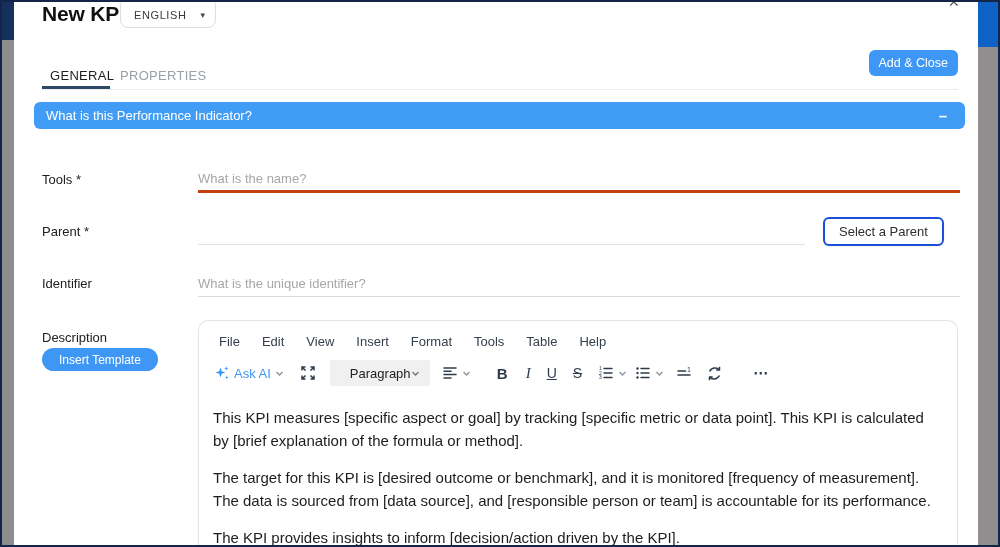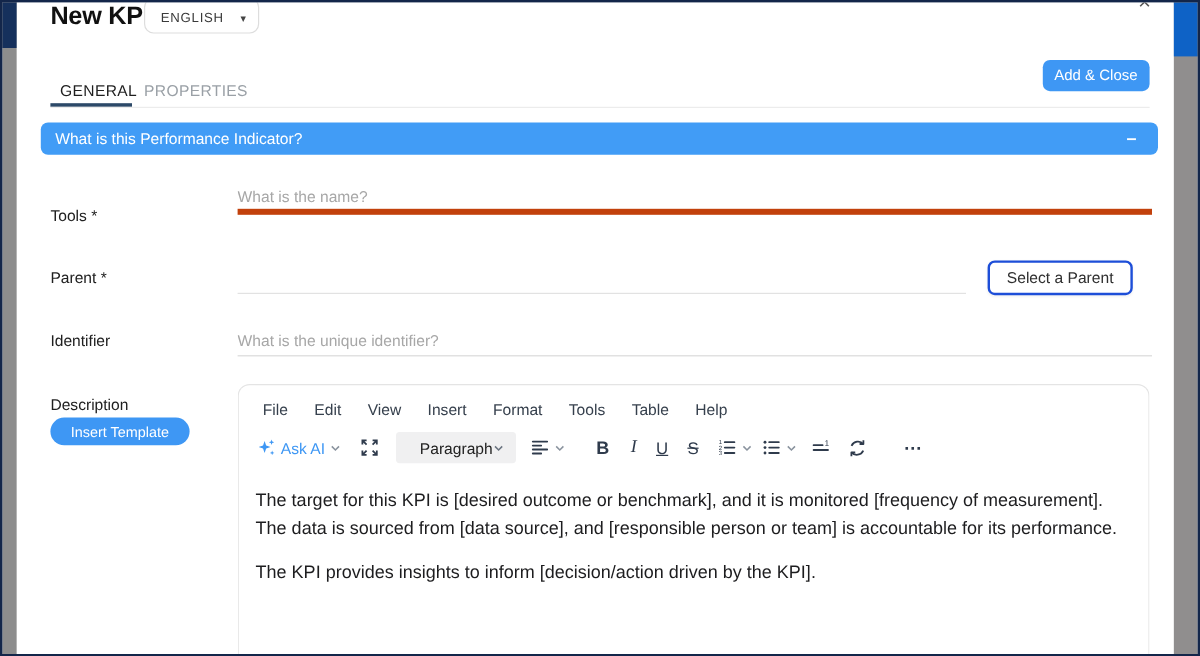--- a/index.html
+++ b/index.html
@@ -37,21 +37,21 @@
 
   .section-header { position:absolute; left:20px; right:13px; top:100px; height:27px; background:#419cf6; border-radius:6px;
     display:flex; align-items:center; padding:0 18px 0 12px; cursor:pointer; }
   .section-header .title { color:#fff; font-size:13px; font-weight:500; }
   .section-header .collapse { margin-left:auto; color:#fff; font-size:15px; font-weight:700; line-height:1; }
 
   .field-label { position:absolute; left:28px; font-size:13px; color:#202020; }
   .u-input { position:absolute; height:26px; background:transparent; border:none; outline:none; font-size:13px; color:#333;
     font-family:"Liberation Sans", sans-serif; }
   .u-input::placeholder { color:#a7a7a7; }
-  .inp-name { left:184px; top:151px; width:762px; border-bottom:5px solid #c2410c; }
+  .inp-name { left:184px; top:165px; width:762px; border-bottom:3px solid #c2410c; }
   .inp-parent { left:184px; top:217px; width:607px; border-bottom:1px solid #e2e2e2; }
   .inp-identifier { left:184px; top:269px; width:762px; border-bottom:1px solid #dadada; }
 
   .select-parent { position:absolute; left:809px; top:215px; height:29px; padding:0 14px; background:#fff; border:2px solid #1d4ed8;
     border-radius:6px; font-size:13px; color:#2f2f2f; box-shadow:0 1px 2px rgba(0,0,0,0.05); cursor:pointer;
     font-family:"Liberation Sans", sans-serif; }
 
   .insert-template { position:absolute; left:28px; top:346px; height:23px; padding:0 17px; border-radius:12px; font-size:12px; }
 
   .editor { position:absolute; left:184px; top:318px; width:760px; bottom:0; border:1px solid #e4e4e4; border-bottom:none;
@@ -246,20 +246,21 @@
           <path d="M3.5 12 A6 6 0 0 0 13.4 10.5"></path>
           <path d="M13.5 1.8 V5 H10.3" stroke-linejoin="round"></path>
           <path d="M3.5 15.2 V12 H6.7" stroke-linejoin="round"></path>
         </svg>
       </div>
 
       <span class="dots" style="margin-left:30px;">⋯</span>
     </div>
 
     <div class="content">
+      <p>This KPI measures [specific aspect or goal] by tracking [specific metric or data point]. This KPI is calculated by [brief explanation of the formula or method].</p>
       <p>The target for this KPI is [desired outcome or benchmark], and it is monitored [frequency of measurement]. The data is sourced from [data source], and [responsible person or team] is accountable for its performance.</p>
       <p>The KPI provides insights to inform [decision/action driven by the KPI].</p>
     </div>
 
   </div>
 </div>
 
 <div class="frame"></div>
 
 </body></html>

